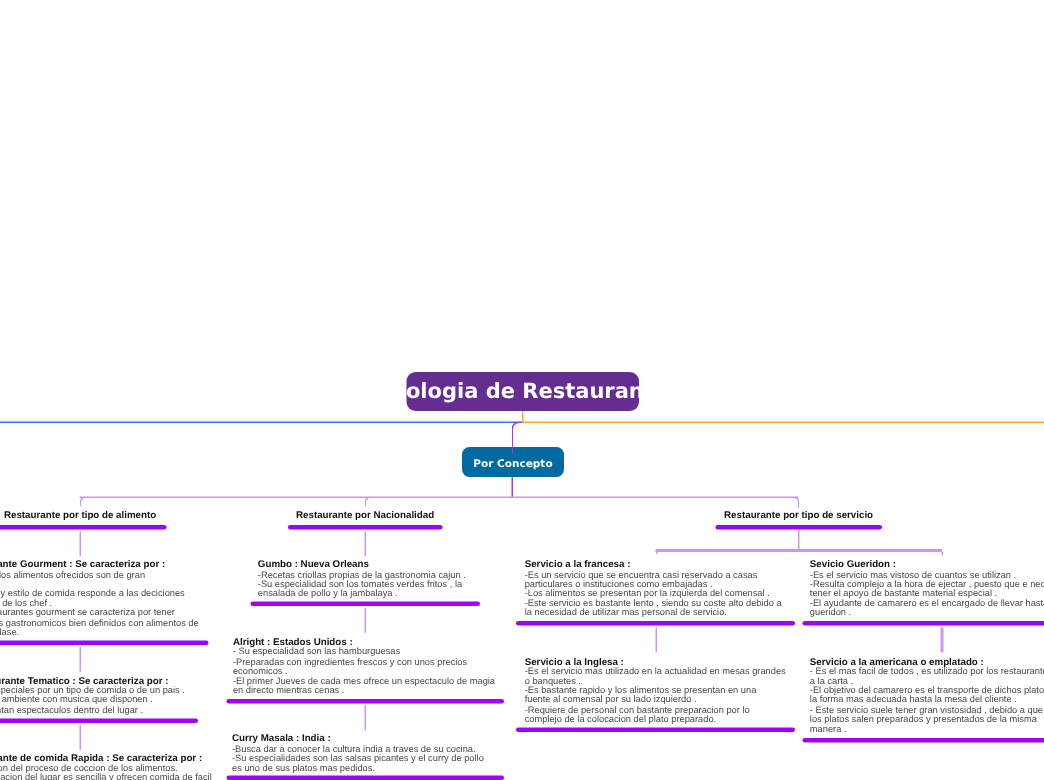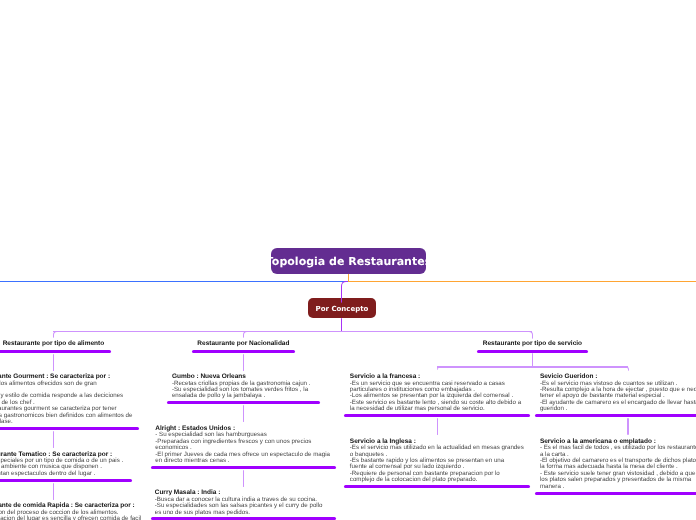--- a/index.html
+++ b/index.html
@@ -8,27 +8,27 @@
        -webkit-font-smoothing:antialiased;text-rendering:geometricPrecision;}
   #mindmap{position:absolute;left:0;top:0;width:696px;height:520px;overflow:hidden;background:#ffffff;
            transform:translateZ(0);}
 
   .root-node{
     position:absolute;left:271px;top:248px;width:155px;height:26px;
     background:#632D91;border-radius:6px;box-sizing:border-box;
     display:flex;align-items:center;justify-content:center;
   }
   .root-label{
-    font-family:"DejaVu Sans",sans-serif;font-weight:bold;font-size:11px;
+    font-family:"DejaVu Sans",sans-serif;font-weight:bold;font-size:14px;
     color:#ffffff;white-space:nowrap;line-height:9px;transform:translateZ(0);position:relative;top:0.5px;
   }
 
   .concept-node{
     position:absolute;left:308px;top:298px;width:68px;height:19.5px;
-    background:#7f1d1d;border-radius:5px;box-sizing:border-box;
+    background:#0369a1;border-radius:5px;box-sizing:border-box;
     display:flex;align-items:center;justify-content:center;
   }
   .concept-label{
     font-family:"DejaVu Sans",sans-serif;font-weight:bold;font-size:7px;
     color:#ffffff;white-space:nowrap;line-height:7px;transform:translateZ(0);position:relative;top:1.5px;
   }
 
   .rule{position:absolute;}
   .bar{position:absolute;height:3px;border-radius:1.5px;background:#A000FF;}
   .conn{position:absolute;width:1.3px;background:#CE93FD;border-radius:1px;}

